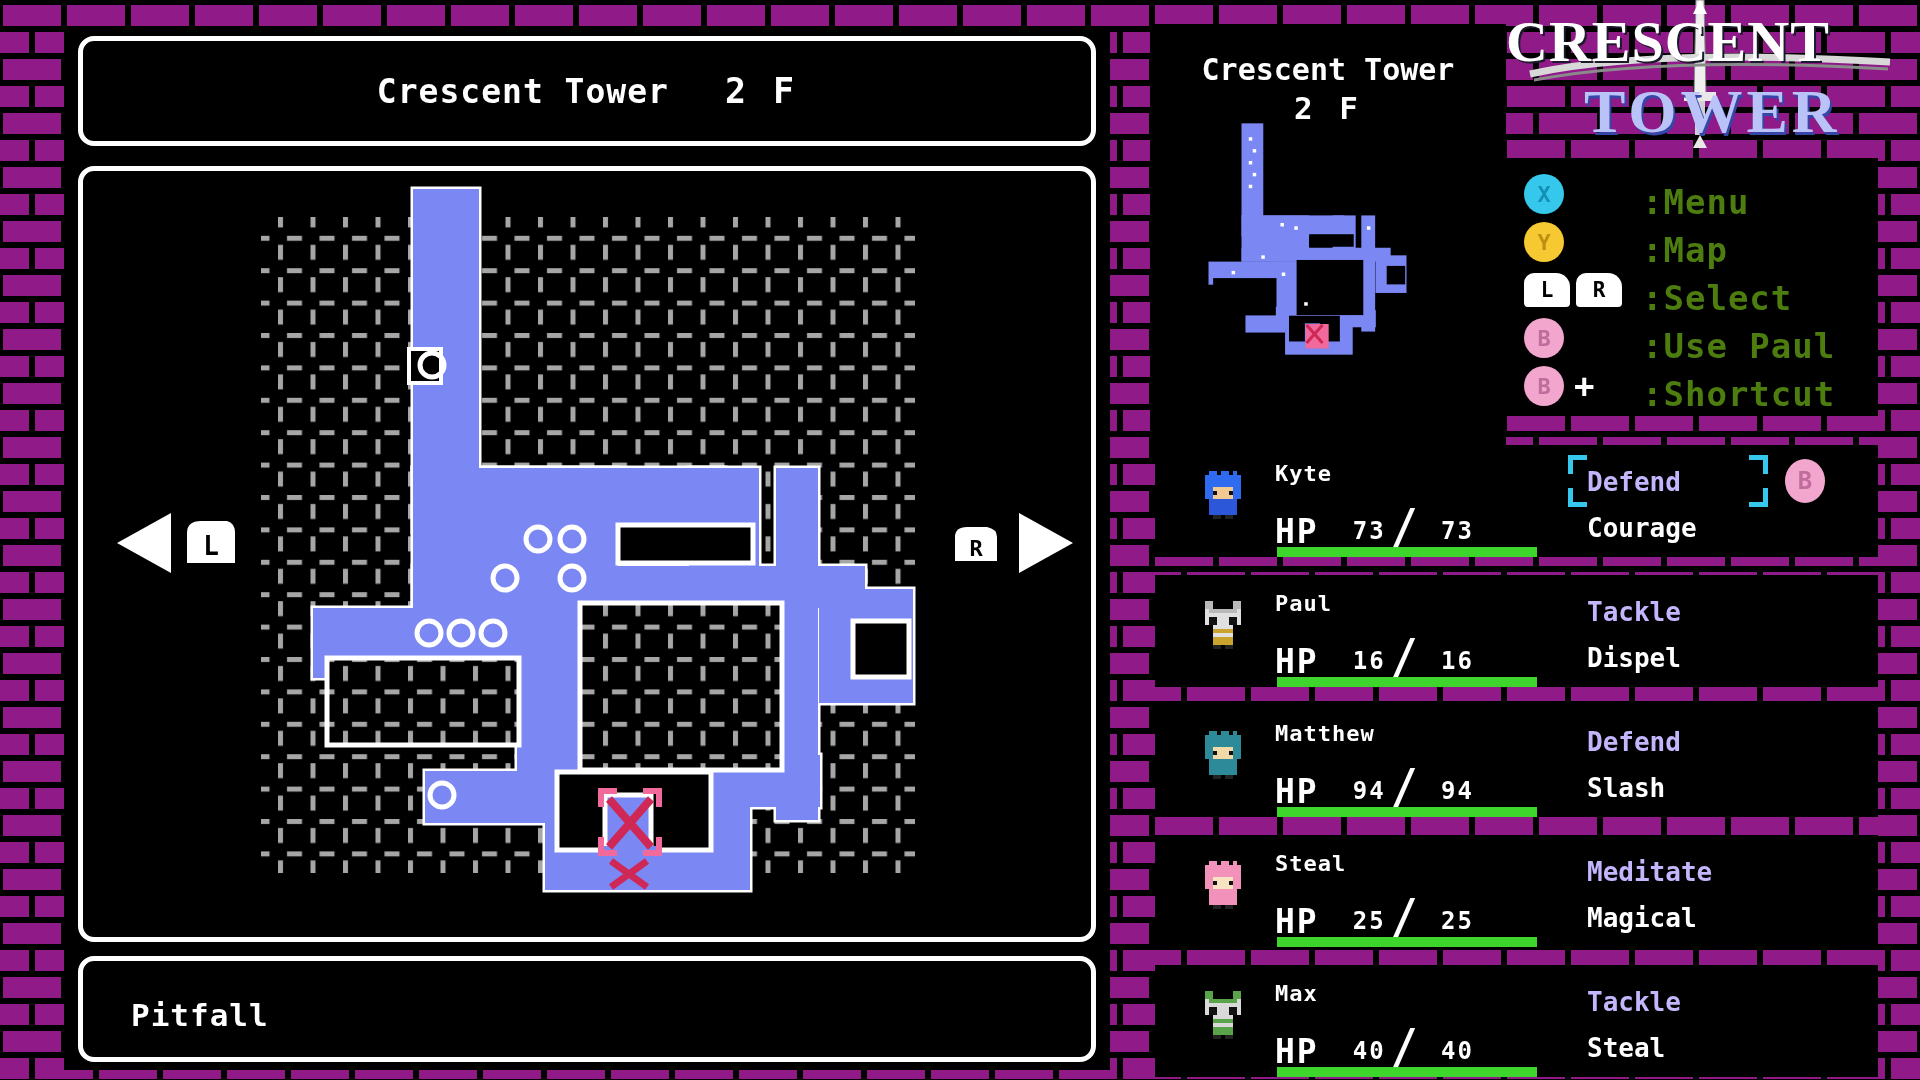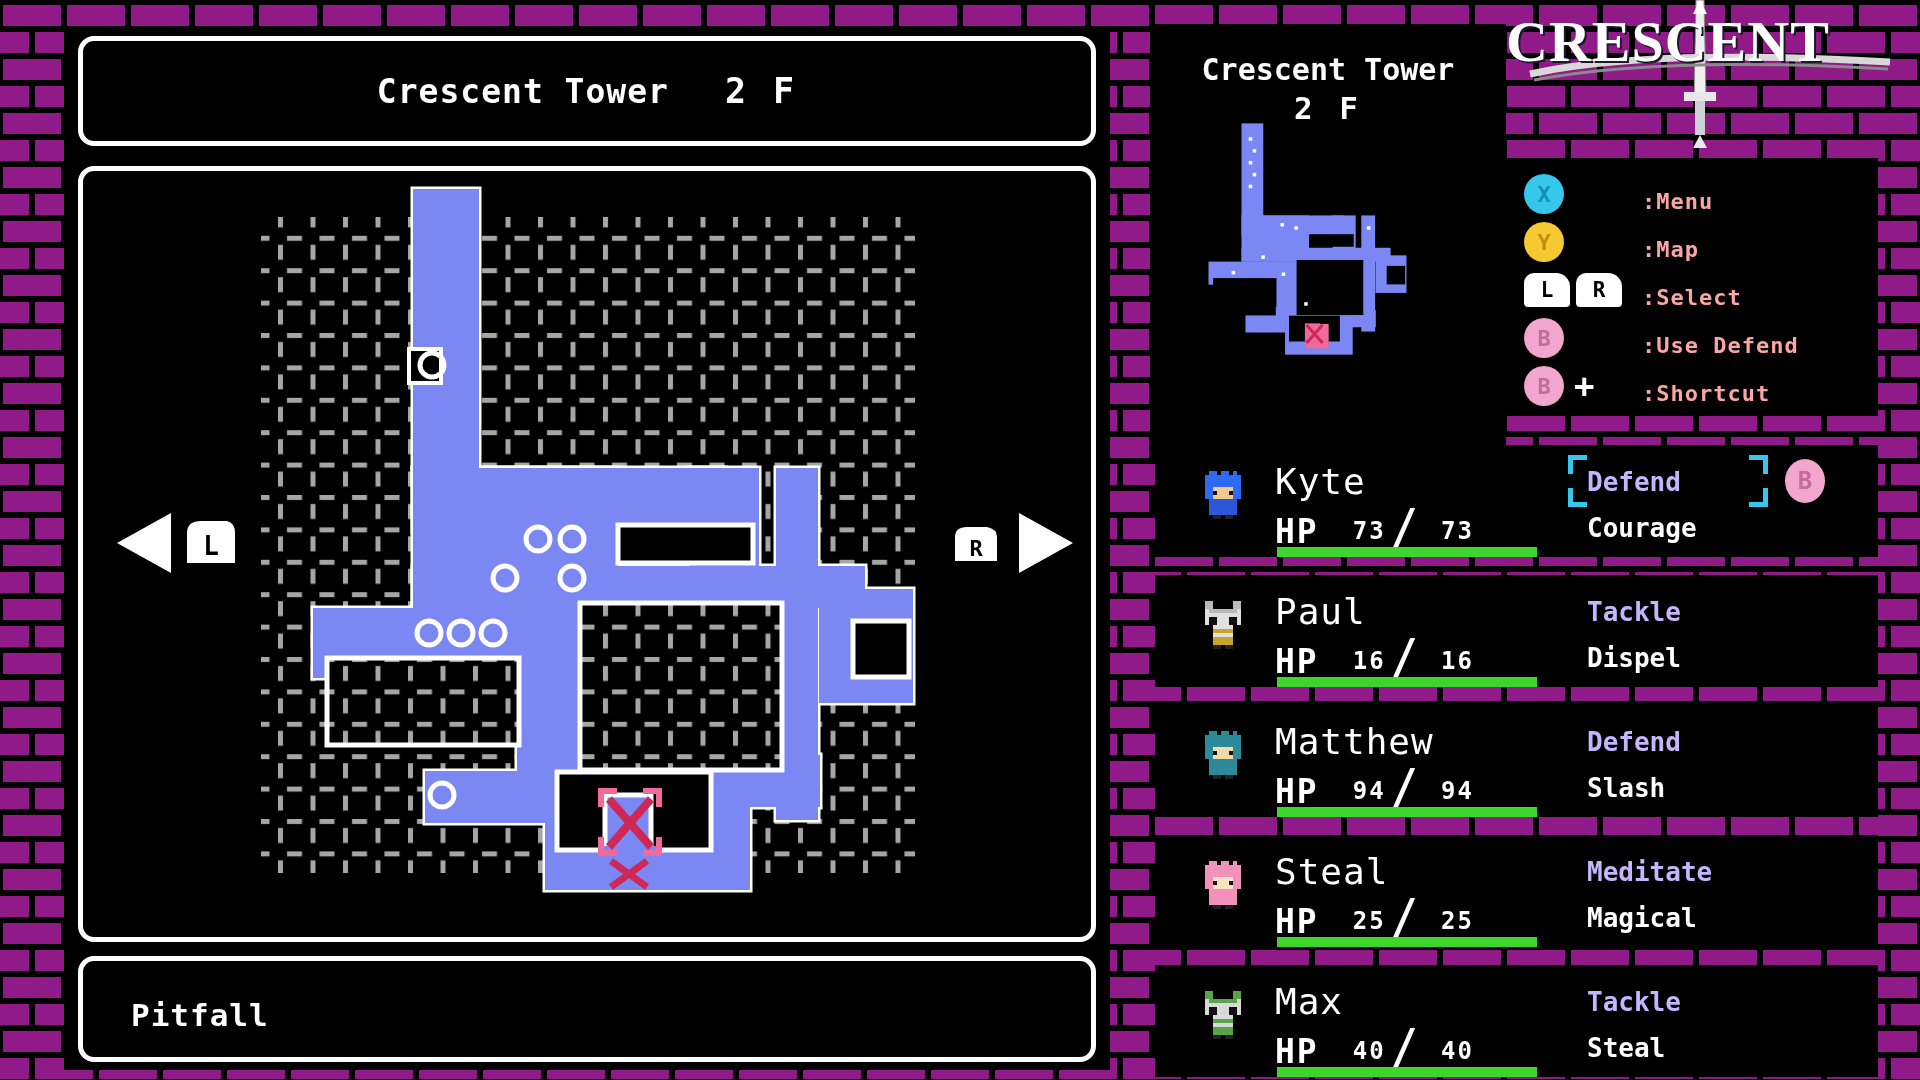--- a/index.html
+++ b/index.html
@@ -26,31 +26,31 @@
 
   #logo{position:absolute;left:1500px;top:0;width:420px;height:160px;z-index:3;}
   #logo .l1{position:absolute;left:6px;top:8px;width:100%;color:#fff;font-family:"Liberation Serif",serif;
             font-weight:bold;font-size:58px;letter-spacing:1px;text-shadow:2px 2px 0 #1a1a2a;}
   #logo .l2{position:absolute;left:84px;top:76px;color:#b9c3f7;font-family:"Liberation Serif",serif;
             font-weight:bold;font-size:62px;letter-spacing:4px;text-shadow:2px 3px 0 #3646a8;}
 
   #legend{left:1506px;top:158px;width:372px;height:258px;padding:12px 0 0 18px;z-index:3;}
   .lg-row{display:flex;align-items:center;height:48px;}
   .lg-btns{width:118px;display:flex;align-items:center;gap:6px;}
-  .lg-label{color:#fca5a5;font-size:22px;font-weight:bold;letter-spacing:1px;margin-top:15px;}
+  .lg-label{color:#4d7c0f;font-size:34px;font-weight:bold;letter-spacing:1px;margin-top:15px;}
   .rbtn{width:40px;height:40px;border-radius:50%;display:flex;align-items:center;justify-content:center;
         font-weight:bold;font-size:22px;}
   .shoulder{width:46px;height:34px;background:#fff;border-radius:10px 14px 4px 4px;display:flex;
             align-items:center;justify-content:center;font-weight:bold;font-size:21px;color:#000;}
   .plus{color:#fff;font-size:34px;font-weight:bold;margin-left:4px;}
 
   
   .prow{position:absolute;left:1155px;width:723px;height:112px;background:#000;z-index:2;}
   .prow .sprite{position:absolute;left:46px;top:26px;}
-  .prow .pname{position:absolute;left:120px;top:16px;color:#fff;font-size:36px;font-weight:normal;letter-spacing:1px;}
+  .prow .pname{position:absolute;left:120px;top:16px;color:#fff;font-size:22px;font-weight:bold;letter-spacing:1px;}
   .hp-line{position:absolute;left:120px;top:56px;color:#fff;font-weight:bold;display:flex;align-items:center;}
   .hp-line .hpl{font-size:33px;letter-spacing:2px;margin-right:14px;}
   .hp-line .num{font-size:24px;letter-spacing:2px;margin-left:20px;}
   .hp-line .slash{font-size:52px;font-weight:normal;margin:0 2px;position:relative;top:-2px;transform:scaleY(1.05);}
   .hp-bar{position:absolute;left:122px;top:102px;height:10px;background:#3ed62c;}
   .sk1{position:absolute;left:432px;top:22px;color:#c4b5fd;font-size:26px;font-weight:bold;}
   .sk2{position:absolute;left:432px;top:68px;color:#fff;font-size:26px;font-weight:bold;text-align:center;}
   .sel-box{position:absolute;left:413px;top:10px;width:200px;height:52px;}
   .corner{position:absolute;width:14px;height:14px;border:0 solid #35c8ec;}
   .corner.tl{left:0;top:0;border-left-width:5px;border-top-width:5px;}
@@ -197,20 +197,21 @@
   <svg width="420" height="160" viewBox="0 0 420 160" style="position:absolute;left:0;top:0;">
     <polygon points="196,0 204,0 206,96 194,96" fill="#efefef" stroke="#888" stroke-width="1"></polygon>
     <polygon points="200,0 193,14 207,14" fill="#fff"></polygon>
     <path d="M 30,74 Q 150,48 390,62" fill="none" stroke="#d8d8d8" stroke-width="7"></path>
     <path d="M 34,80 Q 160,56 388,69" fill="none" stroke="#8a8a8a" stroke-width="3"></path>
     <rect x="184" y="92" width="32" height="9" fill="#e8e8e8"></rect>
     <rect x="195" y="101" width="10" height="34" fill="#cfcfd8"></rect>
     <polygon points="200,135 193,148 207,148" fill="#e8e8e8"></polygon>
   </svg>
   <div class="l1">CRESCENT</div>
+  <div class="l2">TOWER</div>
 </div>
 
 <div class="blackbox" id="legend">
     <div class="lg-row">
       <div class="lg-btns">
         <div class="rbtn" style="background: rgb(53, 200, 236); color: rgb(19, 144, 180);">X</div>
       </div>
       <div class="lg-label">:Menu</div>
     </div>
     <div class="lg-row">
@@ -223,21 +224,21 @@
       <div class="lg-btns">
         <div class="shoulder">L</div>
         <div class="shoulder">R</div>
       </div>
       <div class="lg-label">:Select</div>
     </div>
     <div class="lg-row">
       <div class="lg-btns">
         <div class="rbtn" style="background: rgb(242, 166, 206); color: rgb(192, 109, 157);">B</div>
       </div>
-      <div class="lg-label">:Use Defend</div>
+      <div class="lg-label">:Use Paul</div>
     </div>
     <div class="lg-row">
       <div class="lg-btns">
         <div class="rbtn" style="background: rgb(242, 166, 206); color: rgb(192, 109, 157);">B</div>
         <span class="plus">+</span>
       </div>
       <div class="lg-label">:Shortcut</div>
     </div>
   </div>
 

